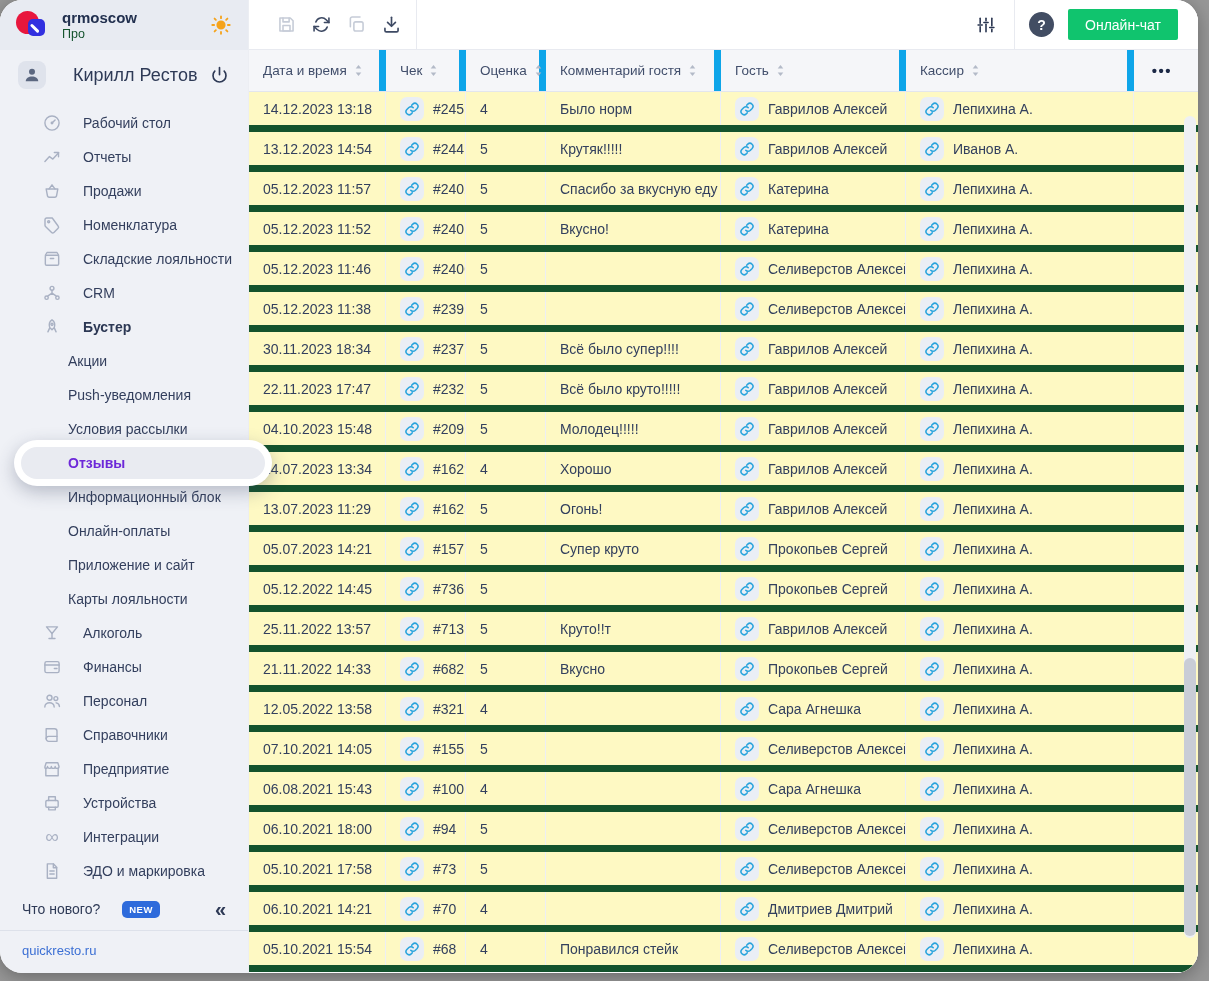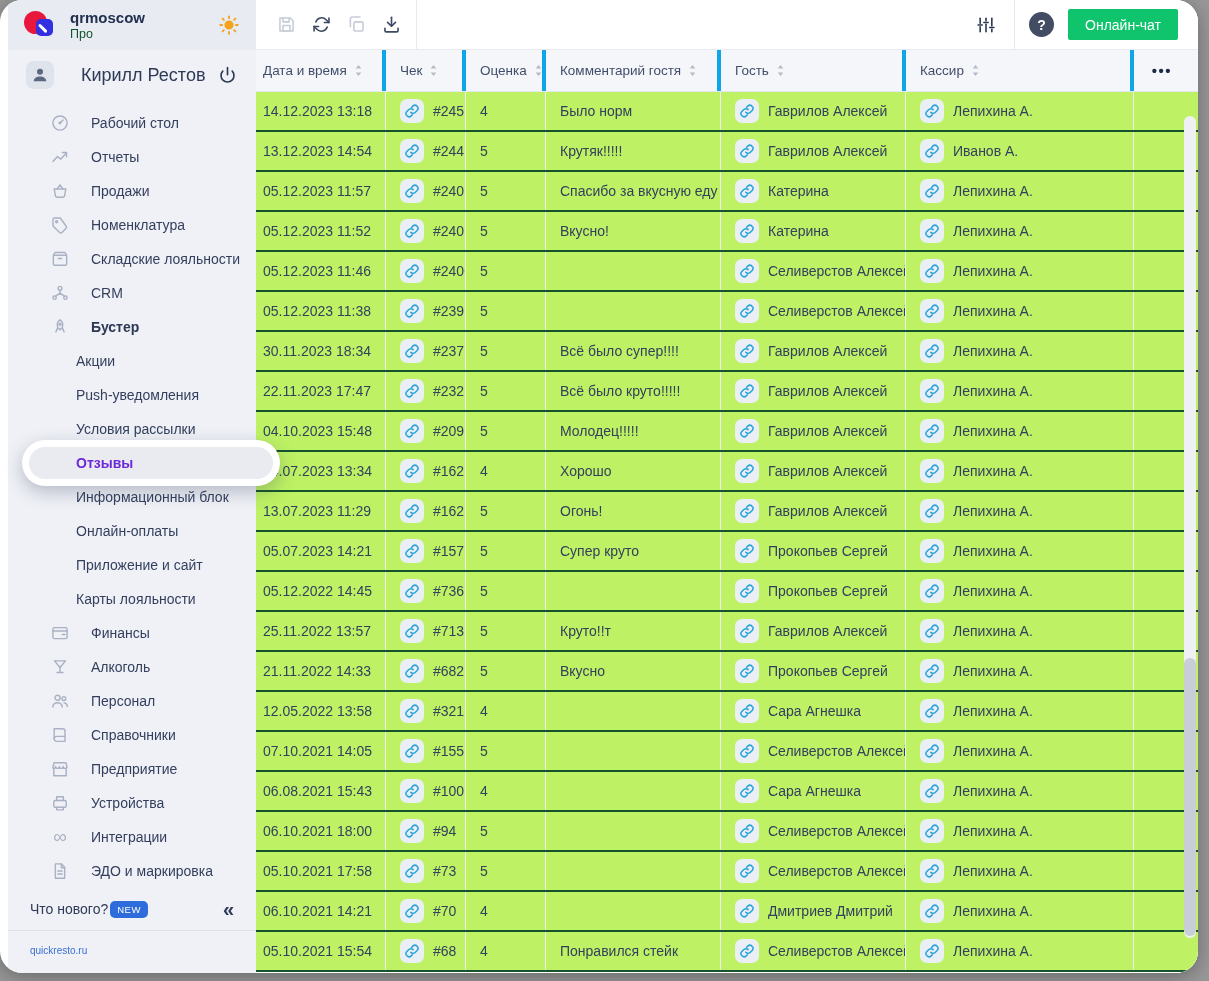--- a/index.html
+++ b/index.html
@@ -8,21 +8,21 @@
   }
   *{box-sizing:border-box}
   html,body{margin:0;padding:0}
   body{width:1209px;height:981px;background:#979797;position:relative;overflow:hidden;
        font-family:"Liberation Sans","DejaVu Sans",sans-serif;color:#33405e}
   .app{position:absolute;left:0;top:0;width:1198px;height:973px;background:#fff;
        border-radius:22px;overflow:hidden;box-shadow:0 4px 18px rgba(0,0,0,.3)}
   svg{display:block;width:100%;height:100%}
 
   
-  .sidebar{position:absolute;left:8px;top:0;width:248px;height:100%;background:#eff1f6;
+  .sidebar{position:absolute;left:0;top:0;width:248px;height:100%;background:#eff1f6;
            z-index:5;display:flex;flex-direction:column}
   .sb-header{height:50px;min-height:50px;background:#e8ebf2;display:flex;align-items:center;
              padding:0 16px}
   .logo{width:34px;height:32px;position:relative;margin-right:12px;flex:none}
   .logo .circ{position:absolute;left:0;top:2px;width:23px;height:23px;border-radius:50%;background:var(--logo-red)}
   .logo .sq{position:absolute;left:12px;top:10px;width:17px;height:17px;border-radius:5px;background:var(--logo-blue)}
   .logo .slash{position:absolute;left:15px;top:14px;width:11px;height:2.6px;background:#fff;border-radius:2px;
                transform:rotate(45deg);transform-origin:left center}
   .brand-txt{flex:1;line-height:1.2}
   .brand-name{font-size:15px;font-weight:700;color:#22304f}
@@ -41,53 +41,53 @@
   .nav-item.sub{padding-left:68px}
   .nav-item.bold{font-weight:700;color:#2c3854}
   .txt-ico{font-size:19px;line-height:20px;display:block;text-align:center;font-weight:400}
   .pill-wrap{height:34px;position:relative;z-index:7}
   .pill{position:absolute;left:14px;top:-6px;width:258px;height:46px;background:#fff;border-radius:23px;
         box-shadow:0 6px 18px rgba(50,60,90,.3);display:flex;align-items:center;padding:0 7px;cursor:pointer}
   .pill-inner{width:100%;height:32px;background:#e9ebf1;border-radius:16px;display:flex;align-items:center;
               padding-left:47px;font-size:14px;font-weight:700;color:#6d28d9}
 
   .sb-footer{margin-top:auto;padding-bottom:6px}
-  .wn-row{height:42px;display:flex;align-items:center;padding:0 22px;gap:2px;font-size:14px;color:#2e3a56}
+  .wn-row{height:42px;display:flex;align-items:center;padding:0 22px;gap:22px;font-size:14px;color:#2e3a56}
   .wn-link{cursor:pointer}
-  .badge{background:var(--badge-blue);color:#fff;font-size:9.5px;font-weight:400;padding:3px 7px;
+  .badge{background:var(--badge-blue);color:#fff;font-size:9.5px;font-weight:700;padding:3px 7px;
          border-radius:5px;letter-spacing:.5px}
   .collapse{margin-left:auto;font-size:20px;font-weight:700;color:#2e3a56;cursor:pointer}
   .sb-div{height:1px;background:#dde1ea}
-  .site-row{height:38px;display:flex;align-items:center;padding:0 22px;font-size:10px}
+  .site-row{height:38px;display:flex;align-items:center;padding:0 22px;font-size:13px}
   .site-row a{color:#3b6fd4;text-decoration:none;cursor:pointer}
 
   
   .content{position:absolute;left:248px;top:0;right:0;bottom:0;background:#fff;z-index:1;
            display:flex;flex-direction:column;border-left:1px solid #eceef3}
   .topbar{height:50px;min-height:50px;display:flex;align-items:center;border-bottom:1px solid #e8eaf0;
           padding:0 20px 0 27px;background:#fff}
   .tool{width:21px;height:21px;margin-right:14px;color:#3d4963;cursor:pointer;flex:none}
   .tool.disabled{color:#c6ccd7}
   .vdiv{width:1px;align-self:stretch;background:#e8eaf0;margin-right:14px}
   .spacer{flex:1}
   .sliders{width:20px;height:20px;color:#28344f;cursor:pointer;margin-right:18px;flex:none}
   .help{width:25px;height:25px;border-radius:50%;background:#424d63;color:#fff;font-size:14px;font-weight:700;
         display:flex;align-items:center;justify-content:center;margin-right:14px;cursor:pointer;flex:none}
   .chat-btn{height:31px;background:var(--chat-green);color:#fff;border:none;border-radius:2px;font-size:14px;
             padding:0 17px;font-family:inherit;cursor:pointer;flex:none}
 
   .thead{height:42px;min-height:42px;background:#f5f6f9;display:flex;border-bottom:1px solid #e3e6ed}
   .th{display:flex;align-items:center;gap:7px;padding-left:14px;font-size:13.5px;color:#414e6b;
-      border-right:4px solid #0ea5e9;cursor:pointer;white-space:nowrap}
+      border-right:7px solid #0ea5e9;cursor:pointer;white-space:nowrap}
   .sort{width:9px;height:13px;color:#b3bac8;flex:none}
   .th.c6{justify-content:flex-end;padding-right:26px;border-right:none;cursor:default}
   .dots{color:#1c2947;font-size:15px;letter-spacing:1.5px;font-weight:700;cursor:pointer}
 
   .tbody{flex:1;overflow:hidden;background:#fff}
-  .tr{height:40px;display:flex;border-bottom:2px solid #14532d;background:#bef264}
+  .tr{height:40px;display:flex;border-bottom:7px solid #14532d;background:#fef9c3}
   .td{display:flex;align-items:center;padding-left:14px;font-size:14px;color:#33405e;
       border-right:1px solid #edeff4;overflow:hidden;white-space:nowrap}
   .chip{width:24px;height:24px;border-radius:7px;background:#eaeef5;color:var(--link-blue);
         display:flex;align-items:center;justify-content:center;margin-right:9px;flex:none;cursor:pointer;padding:4px}
   .c0{width:137px}.c1{width:80px}.c2{width:80px}.c3{width:175px}.c4{width:185px}.c5{width:228px}
   .c6{flex:1;border-right:none}
 
   .scroll-track{position:absolute;right:2px;top:116px;width:12px;height:822px;background:#eef0f4;
                 border-radius:6px;z-index:6;cursor:pointer}
   .scroll-thumb{position:absolute;left:0;top:542px;width:12px;height:278px;background:#c9cdd6;border-radius:6px;cursor:grab}
@@ -1182,34 +1182,34 @@
         </div>
         <div class="nav-item sub">
           <span>Приложение и сайт</span>
         </div>
         <div class="nav-item sub">
           <span>Карты лояльности</span>
         </div>
         <div class="nav-item">
           <span class="icon">
             <svg viewBox="0 0 24 24" fill="none" stroke="currentColor" stroke-width="1.7" stroke-linecap="round" stroke-linejoin="round">
+              <path d="M5.4 4.6h13.2L12 12.6z"></path>
+              <path d="M12 12.6v6M8.4 18.6h7.2"></path>
+            </svg>
+          </span>
+          <span>Алкоголь</span>
+        </div>
+        <div class="nav-item">
+          <span class="icon">
+            <svg viewBox="0 0 24 24" fill="none" stroke="currentColor" stroke-width="1.7" stroke-linecap="round" stroke-linejoin="round">
               <rect x="3.5" y="5.5" width="17" height="13.2" rx="2"></rect>
               <path d="M3.5 9.6h17M14.8 13.8h3.2"></path>
             </svg>
           </span>
           <span>Финансы</span>
-        </div>
-        <div class="nav-item">
-          <span class="icon">
-            <svg viewBox="0 0 24 24" fill="none" stroke="currentColor" stroke-width="1.7" stroke-linecap="round" stroke-linejoin="round">
-              <path d="M5.4 4.6h13.2L12 12.6z"></path>
-              <path d="M12 12.6v6M8.4 18.6h7.2"></path>
-            </svg>
-          </span>
-          <span>Алкоголь</span>
         </div>
         <div class="nav-item">
           <span class="icon">
             <svg viewBox="0 0 24 24" fill="none" stroke="currentColor" stroke-width="1.7" stroke-linecap="round" stroke-linejoin="round">
               <circle cx="9" cy="8" r="3"></circle>
               <path d="M3.4 19.2c0-3.1 2.6-5.1 5.6-5.1s5.6 2 5.6 5.1"></path>
               <circle cx="16.6" cy="9" r="2.3"></circle>
               <path d="M17 14.2c2.4.4 3.9 2.2 3.9 4.5"></path>
             </svg>
           </span>

